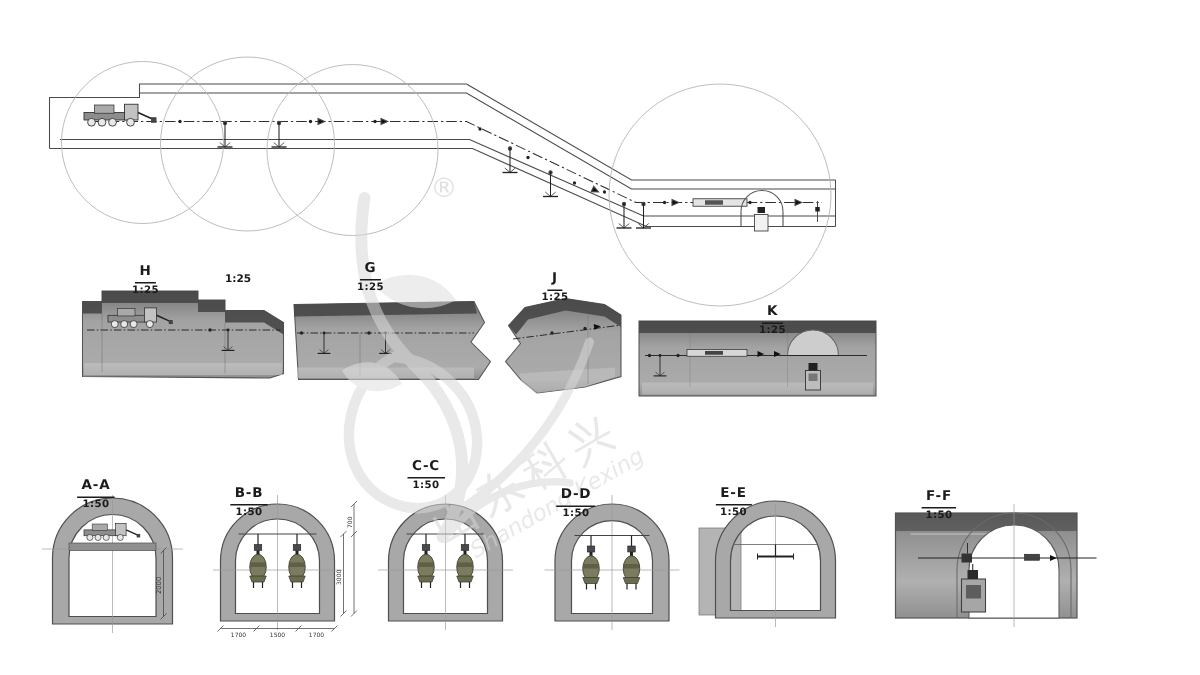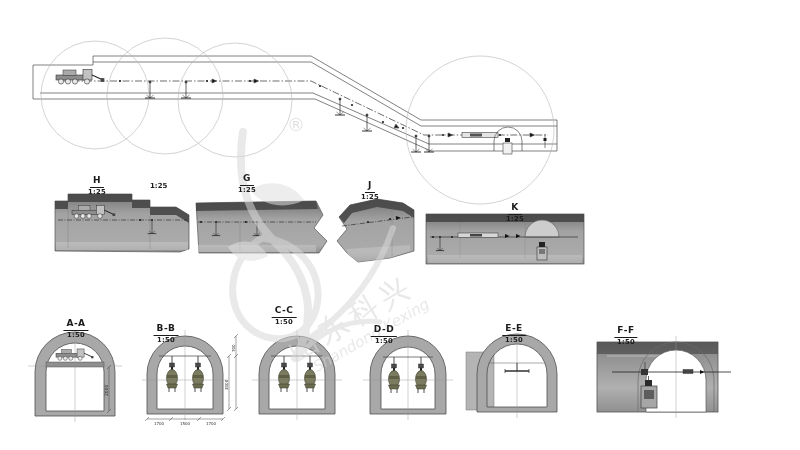--- a/index.html
+++ b/index.html
@@ -301,37 +301,37 @@
 </div>
 <div class="dt" style="left:370px;top:175px">
   <span class="lab">J</span>
   <span class="scl">1:25</span>
 </div>
 <div class="dt" style="left:515px;top:197px">
   <span class="lab">K</span>
   <span class="scl">1:25</span>
 </div>
 
-<div class="dt" style="left:76px;top:313px">
+<div class="dt" style="left:64px;top:313px">
   <span class="lab">A-A</span>
   <span class="scl">1:50</span>
 </div>
 <div class="dt" style="left:166px;top:318px">
   <span class="lab">B-B</span>
   <span class="scl">1:50</span>
 </div>
 <div class="dt" style="left:284px;top:300px">
   <span class="lab">C-C</span>
   <span class="scl">1:50</span>
 </div>
 <div class="dt" style="left:384px;top:319px">
   <span class="lab">D-D</span>
   <span class="scl">1:50</span>
 </div>
-<div class="dt" style="left:514px;top:318px">
+<div class="dt" style="left:489px;top:318px">
   <span class="lab">E-E</span>
   <span class="scl">1:50</span>
 </div>
 <div class="dt" style="left:626px;top:320px">
   <span class="lab">F-F</span>
   <span class="scl">1:50</span>
 </div>
 
 </div>
 

